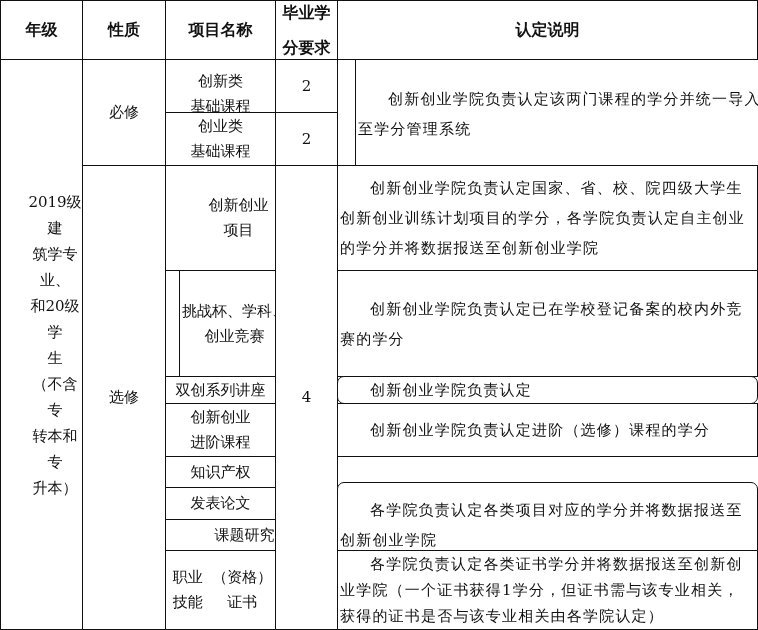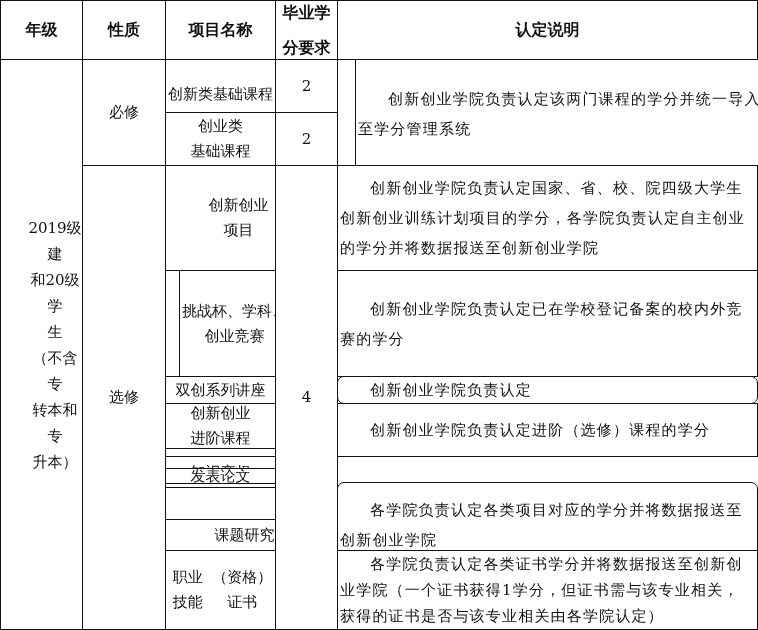--- a/index.html
+++ b/index.html
@@ -30,32 +30,33 @@
 <div class="cell hd" style="left:275px;top:0;width:63px;height:60px;flex-direction:column;gap:9px;">
   <span class="ln">毕业学</span>
   <span class="ln">分要求</span>
 </div>
 <div class="cell hd" style="left:337px;top:0;width:421px;height:60px;">
     <span>认定说明</span>
   </div>
 
 <div class="cell" style="left:0;top:59px;width:83px;height:571px;flex-direction:column;font-size:15px;line-height:26px;padding-left:27px;">
   <span class="ln">2019级建</span>
+  <span class="ln">筑学专业、</span>
   <span class="ln">和20级学</span>
   <span class="ln">生</span>
   <span class="ln">（不含专</span>
   <span class="ln">转本和专</span>
   <span class="ln">升本）</span>
 </div>
 
 <div class="cell" style="left:82px;top:59px;width:84px;height:107px;">
     <span>必修</span>
   </div>
 
-<div class="cell" style="left:165px;top:59px;width:111px;height:70px;flex-direction:row;">
+<div class="cell" style="left:165px;top:59px;width:111px;height:70px;flex-direction:column;">
   <span class="ln">创新类</span>
   <span class="ln">基础课程</span>
 </div>
 <div class="cell" style="left:165px;top:112px;width:111px;height:54px;flex-direction:column;">
   <span class="ln">创业类</span>
   <span class="ln">基础课程</span>
 </div>
 
 <div class="cell" style="left:275px;top:59px;width:63px;height:54px;">
     <span>2</span>
@@ -75,28 +76,28 @@
 <div class="cell" style="left:165px;top:165px;width:111px;height:106px;flex-direction:column;padding-left:36px;">
   <span class="ln">创新创业项目</span>
 </div>
 <div class="cell" style="left:179px;top:270px;width:111px;height:107px;flex-direction:column;">
   <span class="ln">挑战杯、学科、</span>
   <span class="ln">创业竞赛</span>
 </div>
 <div class="cell" style="left:165px;top:376px;width:111px;height:28px;">
   <span class="ln">双创系列讲座</span>
 </div>
-<div class="cell" style="left:165px;top:403px;width:111px;height:46px;flex-direction:column;">
+<div class="cell" style="left:165px;top:403px;width:111px;height:54px;flex-direction:column;">
   <span class="ln">创新创业</span>
   <span class="ln">进阶课程</span>
 </div>
 <div class="cell" style="left:165px;top:456px;width:111px;height:32px;">
   <span class="ln">知识产权</span>
 </div>
-<div class="cell" style="left:165px;top:468px;width:111px;height:16px;">
+<div class="cell" style="left:165px;top:487px;width:111px;height:33px;">
   <span class="ln">发表论文</span>
 </div>
 <div class="cell" style="left:165px;top:519px;width:111px;height:32px;padding-left:48px;">
   <span class="ln">课题研究</span>
 </div>
 <div class="cell" style="left:165px;top:550px;width:111px;height:80px;">
   <span class="ln">职业技能</span>
   <span class="ln">（资格）证书</span>
 </div>
 

